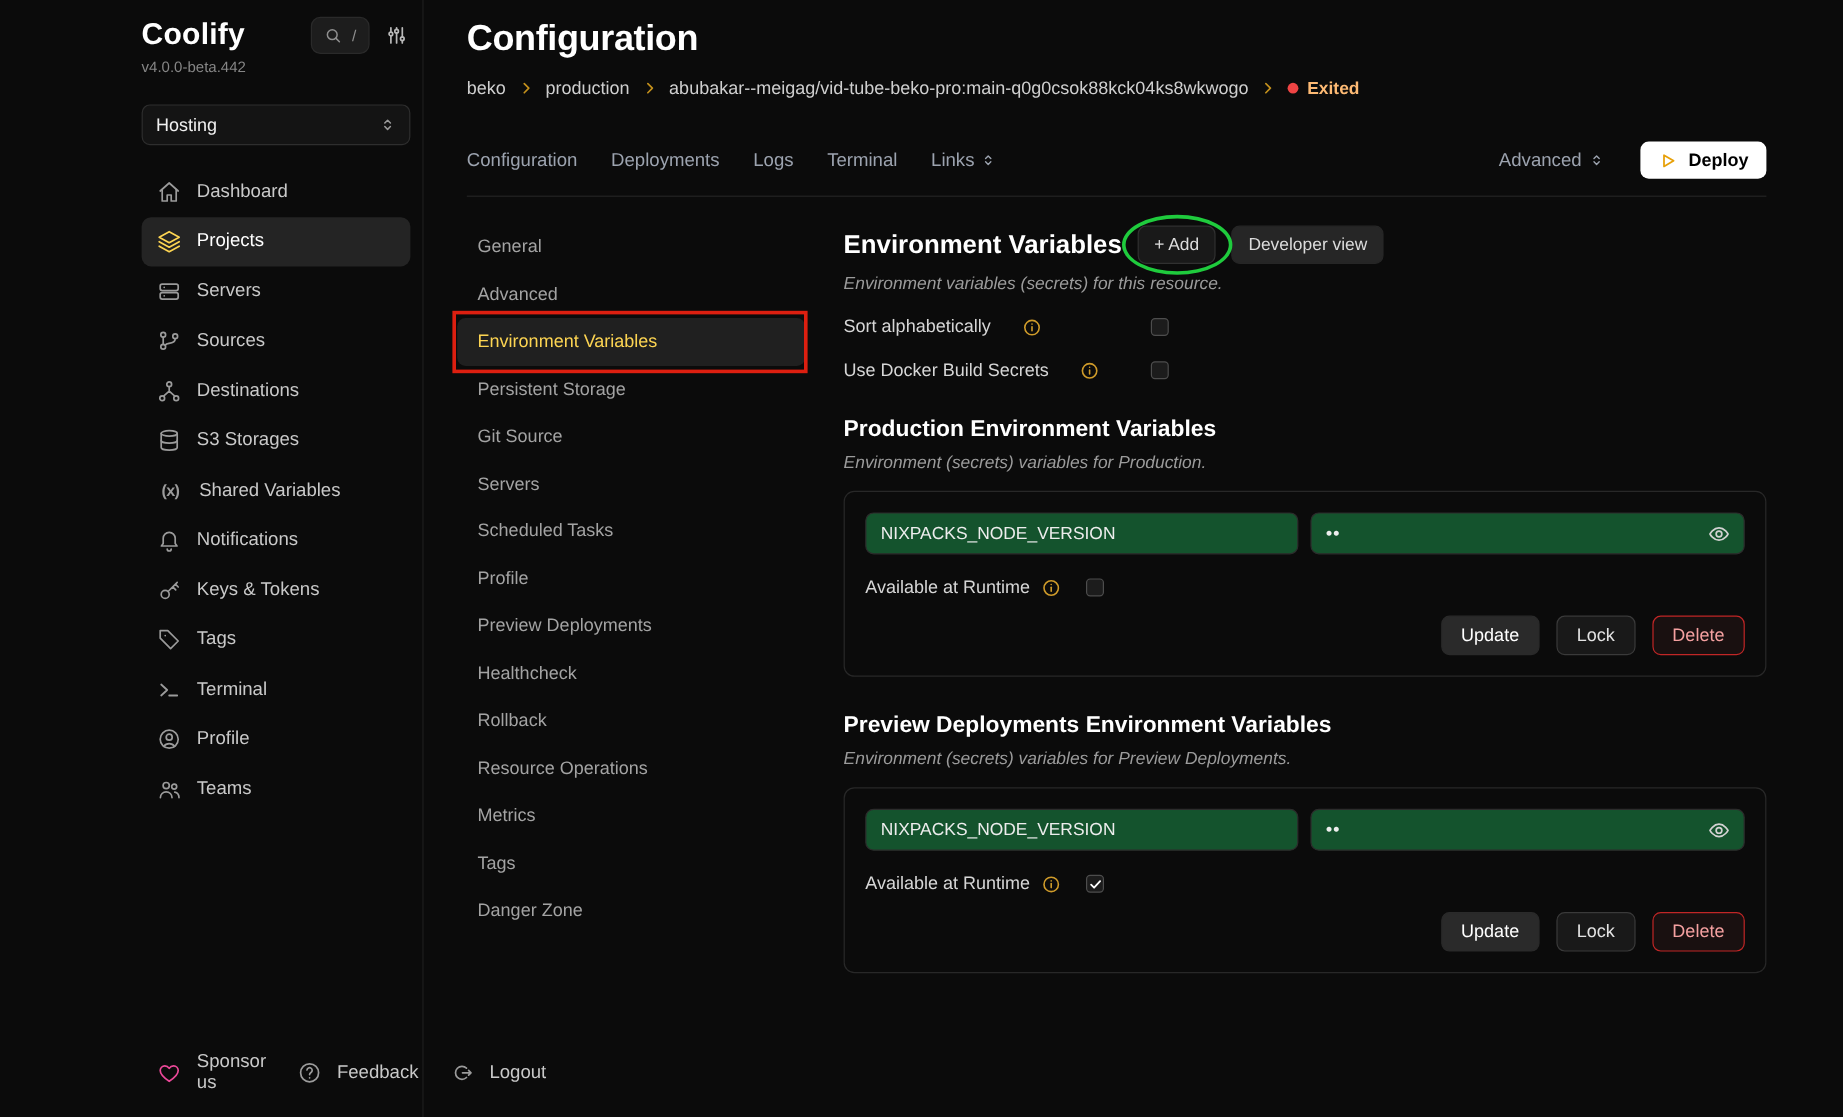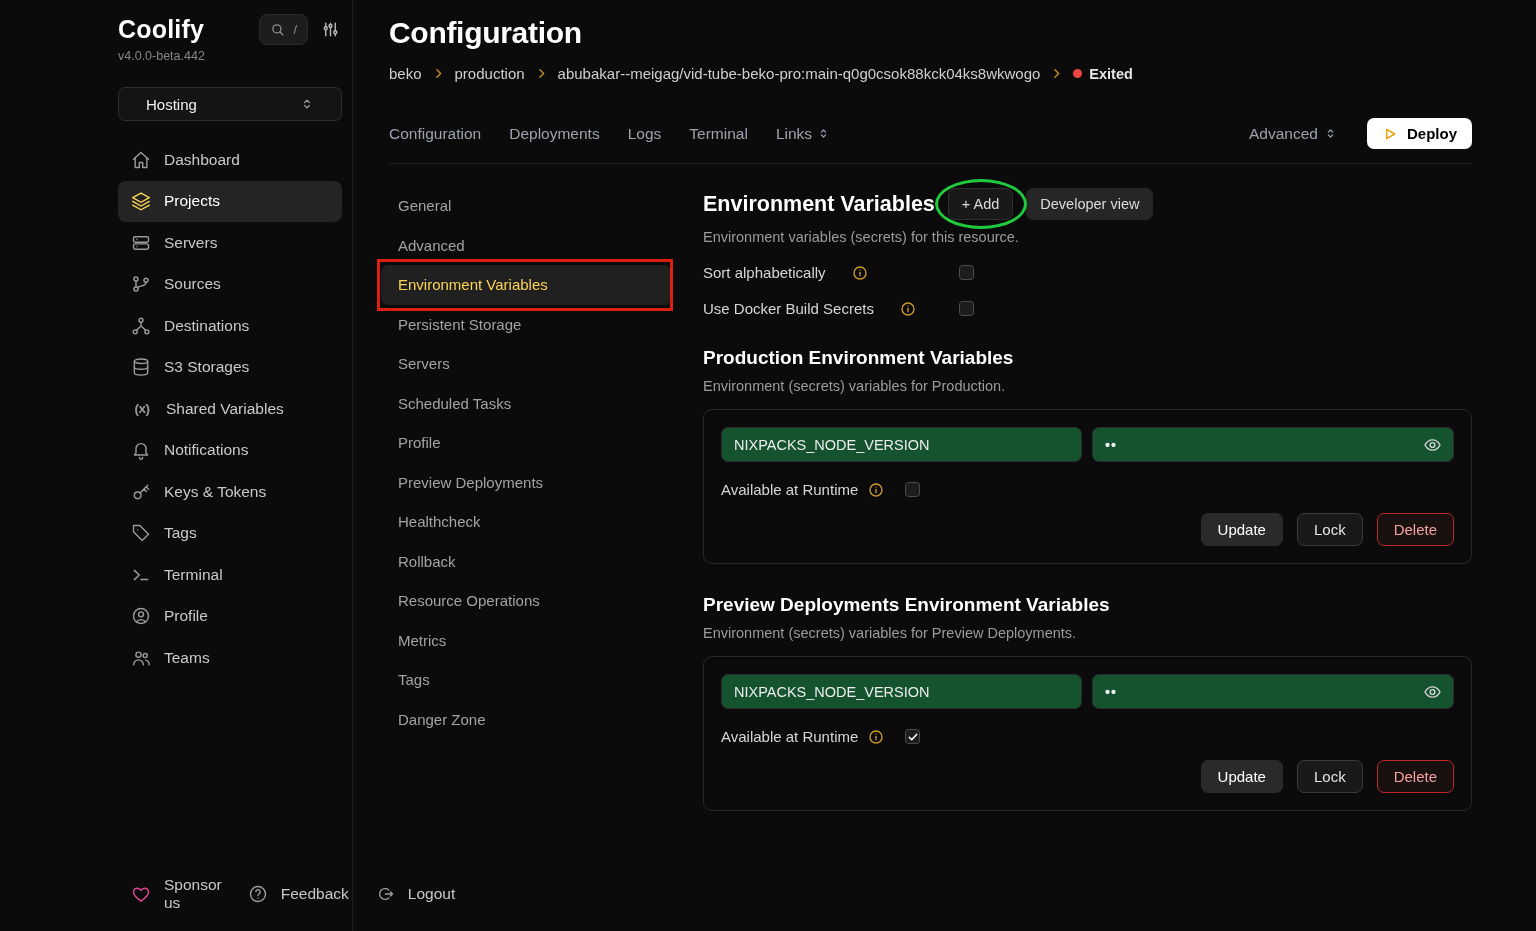--- a/index.html
+++ b/index.html
@@ -15,41 +15,41 @@
   .sidebar { width:353px; flex:none; height:100%; border-right:1px solid #1e1e1e; background:#0b0b0b; }
   .sidebar-inner { width:224px; margin-left:118px; height:100%; display:flex; flex-direction:column; padding:14px 0 16px; }
   .logo-row { display:flex; align-items:center; justify-content:space-between;gap:32px; }
   .logo { font-size:25px; font-weight:700; color:#fff; letter-spacing:.2px; }
   .logo-actions { display:flex; align-items:center; gap:10px; }
   .search-chip { height:31px; padding:0 10px; display:flex; align-items:center; gap:8px;
     background:#1d1d1d; border:1px solid #2a2a2a; border-radius:8px; color:#8f8f8f; font-size:13px; cursor:pointer; }
   .icon-btn { background:none; border:none; color:#b9b9b9; padding:2px; cursor:pointer; display:flex; }
   .version { margin-top:4px; color:#868686; font-size:12.5px; }
   .team-select { margin-top:24px; width:100%; height:34px; background:#141414; border:1px solid #2e2e2e;
-    border-radius:7px; color:#f0f0f0; font-size:15px; padding:0 27px; display:flex; align-items:center;
+    border-radius:7px; color:#f0f0f0; font-size:15px; padding:0 11px; display:flex; align-items:center;
     justify-content:space-between; cursor:pointer; font-family:inherit; }
   .menu { margin-top:18px; display:flex; flex-direction:column; }
   .menu-item { height:41.5px; display:flex; align-items:center; gap:13px; padding:0 13px; border-radius:8px;
     color:#c9c9c9; font-size:15.5px; cursor:pointer; }
   .menu-item .ic { color:#9b9b9b; }
   .menu-item.active { background:#242424; color:#fff; }
   .menu-item.active .ic { color:#fcd452; }
   .menu-item .ic.pink { color:#ec4899; }
   .sidebar-footer { margin-top:auto; display:flex; flex-direction:row; }
   .ic { width:20px; height:20px; flex:none; display:flex; align-items:center; justify-content:center; }
   .ic svg { display:block; }
   .ic-text { font-size:13.5px; letter-spacing:-0.5px; font-weight:600; width:22px; }
 
   
   .main { flex:1; padding:14px 64px 0 36px; min-width:0; }
   h1.page-title { margin:0; font-size:30px; line-height:38px; font-weight:700; color:#fff; letter-spacing:-.3px; }
   .breadcrumb { margin-top:13px; display:flex; align-items:center; gap:10px; font-size:15px; color:#cfcfcf; }
   .breadcrumb a { color:#cfcfcf; text-decoration:none; cursor:pointer; }
   .chev { color:#c3901c; display:flex; }
-  .status { display:flex; align-items:center; gap:7px; color:#e5e5e5; font-weight:700; font-size:14.5px; }
+  .status { display:flex; align-items:center; gap:7px; color:#fdba74; font-weight:700; font-size:14.5px; }
   .dot { width:9px; height:9px; border-radius:50%; background:#ef4444; }
 
   .tabbar { margin-top:36px; display:flex; align-items:center; gap:28px; color:#9ca3af; font-size:15.5px; }
   .tab { cursor:pointer; display:flex; align-items:center; gap:5px; }
   .tab-right { margin-left:auto; display:flex; align-items:center; gap:24px; }
   .advanced-select { display:flex; align-items:center; gap:6px; color:#9ca3af; background:none; border:none;
     font-size:15.5px; font-family:inherit; cursor:pointer; }
   .deploy-btn { display:flex; align-items:center; gap:9px; background:#fff; color:#000; border:none;
     border-radius:7px; padding:7px 15px; font-size:15px; font-weight:700; cursor:pointer; font-family:inherit; }
   .divider { height:1px; background:#232323; margin-top:14px; }
@@ -64,21 +64,21 @@
 
   .content { flex:1; margin-left:32px; padding-top:24px; min-width:0; }
   .env-header { display:flex; align-items:center; gap:13px; }
   .env-header h2 { font-size:21.5px; font-weight:700; color:#fff; margin:0; }
   .btn { background:#191919; border:1px solid #303030; color:#dcdcdc; border-radius:7px; padding:7px 13px;
     font-size:14.5px; cursor:pointer; font-family:inherit; }
   .add-wrap { position:relative; display:flex; }
   .green-ellipse { position:absolute; left:50%; top:50%; width:92px; height:50px;
     transform:translate(-50%,-50%); border:3px solid #1fcb3d; border-radius:50%; pointer-events:none; }
   .dev-btn { background:#262626; border:1px solid #262626; }
-  .muted { color:#9b9b9b; font-size:14.5px; margin:9px 0 0; }
+  .muted { color:#9b9b9b; font-size:14.5px; margin:9px 0 0;font-style:italic; }
 
   .toggle-row { display:flex; align-items:center; margin-top:19px; font-size:15px; color:#d6d6d6; }
   .toggle-main { display:flex; align-items:center; gap:26px; width:256px; }
   .info-ic { color:#cf9b2a; width:16px; height:16px; display:flex; }
   .checkbox { width:15px; height:15px; border:1px solid #4d4d4d; background:#1c1c1c; border-radius:3.5px;
     display:flex; align-items:center; justify-content:center; cursor:pointer; flex:none; }
   .checkbox svg { display:none; }
   .checkbox.checked svg { display:block; }
 
   h3.section-h { font-size:19px; font-weight:700; color:#fff; margin:30px 0 0; }
@@ -369,20 +369,21 @@
     <div class="content-wrap">
 
       <nav class="subnav">
         <div class="subnav-item">General</div>
         <div class="subnav-item">Advanced</div>
         <div class="subnav-item active">
           <span>Environment Variables</span>
           <span class="red-annotation"></span>
         </div>
         <div class="subnav-item">Persistent Storage</div>
+        <div class="subnav-item">Git Source</div>
         <div class="subnav-item">Servers</div>
         <div class="subnav-item">Scheduled Tasks</div>
         <div class="subnav-item">Profile</div>
         <div class="subnav-item">Preview Deployments</div>
         <div class="subnav-item">Healthcheck</div>
         <div class="subnav-item">Rollback</div>
         <div class="subnav-item">Resource Operations</div>
         <div class="subnav-item">Metrics</div>
         <div class="subnav-item">Tags</div>
         <div class="subnav-item">Danger Zone</div>

